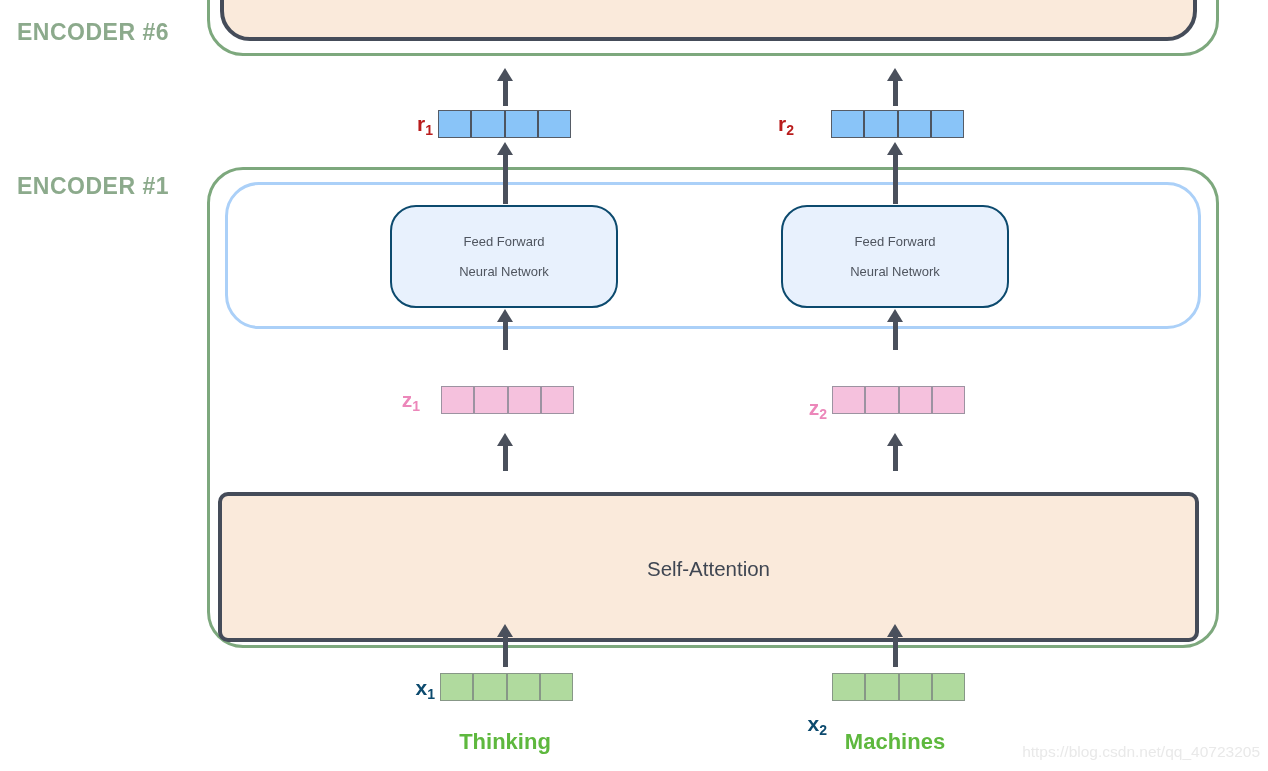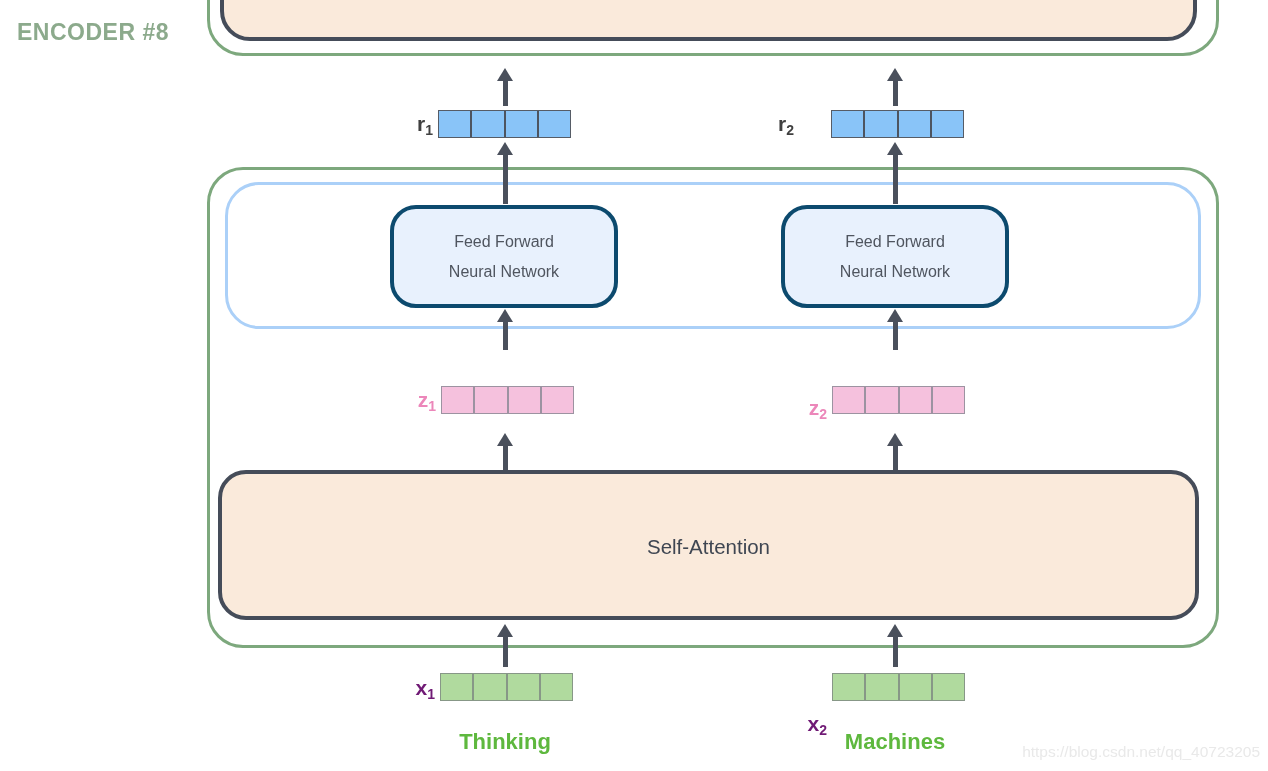--- a/index.html
+++ b/index.html
@@ -14,24 +14,24 @@
   }
   .peach-box{
     position:absolute;border:4px solid #454C59;border-radius:30px;
     background:#FAEADB;box-sizing:border-box;
   }
   .blue-layer-box{
     position:absolute;border:3.5px solid #ABD0F8;border-radius:34px;
     background:transparent;box-sizing:border-box;
   }
   .ffnn-box{
-    position:absolute;border:4px solid #0c4a6e;border-radius:26px;
+    position:absolute;border:2px solid #0c4a6e;border-radius:26px;
     background:#E8F1FD;box-sizing:border-box;
     display:flex;align-items:center;justify-content:center;text-align:center;
-    font-size:16px;line-height:30px;color:#4F555F;
+    font-size:13px;line-height:30px;color:#4F555F;
   }
   .sa-text{
     position:absolute;width:100%;text-align:center;
     font-size:20.5px;color:#3F4652;
   }
   
   .enc-label{
     position:absolute;left:17px;font-size:23px;font-weight:bold;
     color:#8CAA8C;letter-spacing:0.5px;
   }
@@ -54,40 +54,40 @@
   .vec.pink{border:1.5px solid #9C93A1;background:#F5C1DD;}
   .vec.pink .cell + .cell{border-left-color:#9C93A1;}
   .vec.green{border:1.5px solid #879787;background:#B0DA9E;}
   .vec.green .cell + .cell{border-left-color:#879787;}
   
   .veclabel{
     position:absolute;width:38px;text-align:right;
     font-size:21px;font-weight:bold;line-height:26px;
   }
   .veclabel .sub{font-size:14px;vertical-align:-4px;}
-  .veclabel.r{color:#404040;}
+  .veclabel.r{color:#b91c1c;}
   .veclabel.z{color:#EC87BA;}
-  .veclabel.x{color:#701a75;}
+  .veclabel.x{color:#0c4a6e;}
   
   .word{
     position:absolute;width:200px;text-align:center;
     font-size:22px;font-weight:bold;color:#5EB83E;
   }
   
   .watermark{
     position:absolute;top:743px;right:8px;
     font-size:15.5px;color:#E9E9E9;
   }
 </style>
 </head>
 <body>
 
 <div class="canvas">
 
-  <div class="enc-label" style="top:19px;">ENCODER #8</div>
+  <div class="enc-label" style="top:19px;">ENCODER #6</div>
   <div class="green-box" style="left:207px;top:-46px;width:1012px;height:102px;"></div>
   <div class="peach-box" style="left:220px;top:-46px;width:977px;height:87px;"></div>
 
   <div class="arrow" style="left:502.5px;top:80px;height:26px;"></div>
   <div class="arrow" style="left:892.5px;top:80px;height:26px;"></div>
 
   <div class="veclabel r" style="left:395px;top:111px;"><span>r</span><span class="sub">1</span></div>
   <div class="vec blue" style="left:438px;top:110px;">
     <div class="cell"></div>
       <div class="cell"></div>
@@ -95,58 +95,59 @@
       <div class="cell"></div>
   </div>
   <div class="veclabel r" style="left:756px;top:111px;"><span>r</span><span class="sub">2</span></div>
   <div class="vec blue" style="left:831px;top:110px;">
     <div class="cell"></div>
       <div class="cell"></div>
       <div class="cell"></div>
       <div class="cell"></div>
   </div>
 
+  <div class="enc-label" style="top:173px;">ENCODER #1</div>
   <div class="green-box" style="left:207px;top:167px;width:1012px;height:481px;"></div>
 
   <div class="blue-layer-box" style="left:225px;top:182px;width:976px;height:147px;"></div>
 
   <div class="arrow" style="left:502.5px;top:154px;height:50px;"></div>
   <div class="arrow" style="left:892.5px;top:154px;height:50px;"></div>
 
   <div class="ffnn-box" style="left:390px;top:205px;width:228px;height:103px;">
     <div><span>Feed Forward</span><br>
          <span>Neural Network</span></div>
   </div>
   <div class="ffnn-box" style="left:781px;top:205px;width:228px;height:103px;">
     <div><span>Feed Forward</span><br>
          <span>Neural Network</span></div>
   </div>
 
   <div class="arrow" style="left:502.5px;top:321px;height:29px;"></div>
   <div class="arrow" style="left:892.5px;top:321px;height:29px;"></div>
 
-  <div class="veclabel z" style="left:398px;top:387px;"><span>z</span><span class="sub">1</span></div>
+  <div class="veclabel z" style="left:382px;top:387px;"><span>z</span><span class="sub">1</span></div>
   <div class="vec pink" style="left:441px;top:386px;">
     <div class="cell"></div>
       <div class="cell"></div>
       <div class="cell"></div>
       <div class="cell"></div>
   </div>
   <div class="veclabel z" style="left:789px;top:387px;margin-top:8px;"><span>z</span><span class="sub">2</span></div>
   <div class="vec pink" style="left:832px;top:386px;">
     <div class="cell"></div>
       <div class="cell"></div>
       <div class="cell"></div>
       <div class="cell"></div>
   </div>
 
   <div class="arrow" style="left:502.5px;top:445px;height:26px;"></div>
   <div class="arrow" style="left:892.5px;top:445px;height:26px;"></div>
 
-  <div class="peach-box" style="left:218px;top:470px;width:981px;height:150px;border-radius:28px;">
+  <div class="peach-box" style="left:218px;top:492px;width:981px;height:150px;border-radius:10px;">
     <div class="sa-text" style="top:61px;">Self-Attention</div>
   </div>
 
   <div class="arrow" style="left:502.5px;top:636px;height:31px;"></div>
   <div class="arrow" style="left:892.5px;top:636px;height:31px;"></div>
 
   <div class="veclabel x" style="left:397px;top:675px;"><span>x</span><span class="sub">1</span></div>
   <div class="vec green" style="left:440px;top:673px;">
     <div class="cell"></div>
       <div class="cell"></div>

